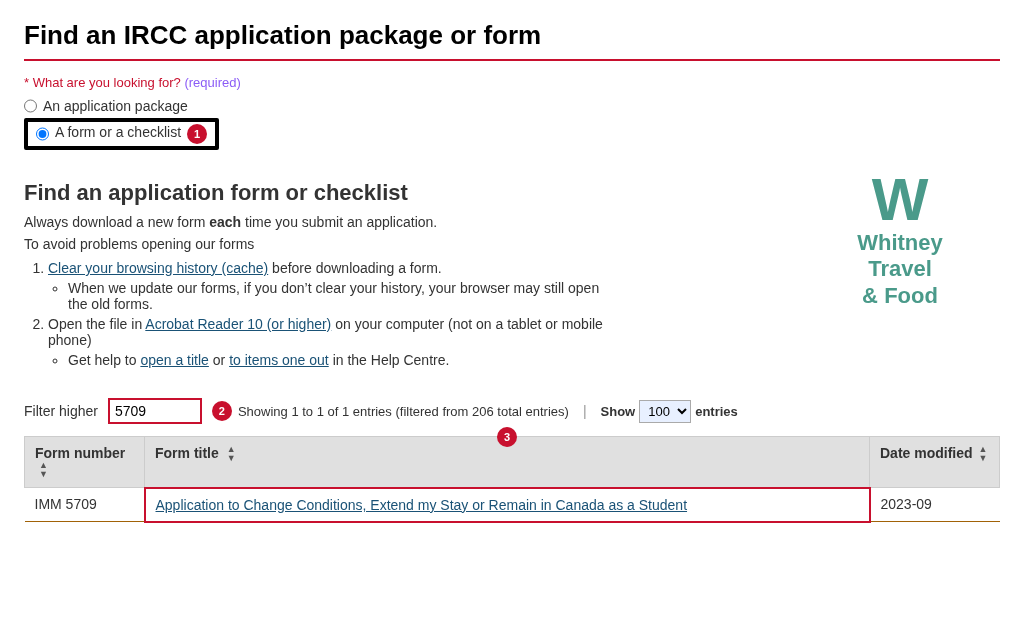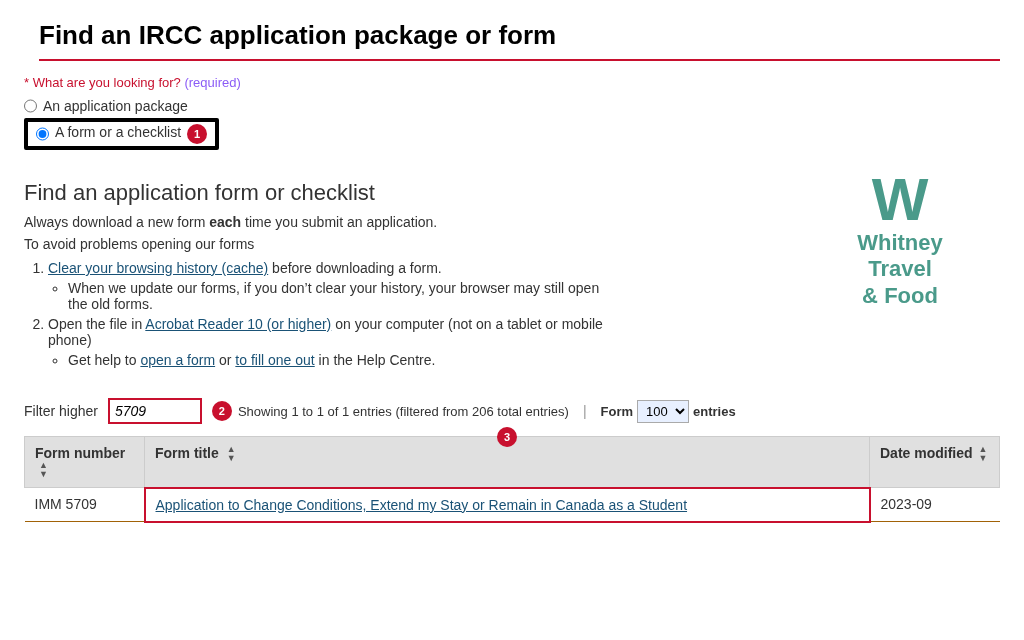--- a/index.html
+++ b/index.html
@@ -12,21 +12,20 @@
       width: 1024px;
       min-height: 640px;
     }
     h1 {
       font-size: 26px;
       font-weight: bold;
       color: #000;
       border-bottom: 2px solid #c8102e;
       padding-bottom: 8px;
       margin-bottom: 14px;
-      margin-left: 15px;
     }
     .required-label {
       font-size: 13px;
       font-weight: bold;
       color: #000;
       margin-bottom: 8px;
     }
     .required-label span {
       color: #c8102e;
       font-weight: normal;
@@ -57,21 +56,21 @@
       height: 20px;
       border-radius: 50%;
       background: #c8102e;
       color: #fff;
       font-size: 11px;
       font-weight: bold;
       margin-left: 6px;
     }
     .section-title {
       font-size: 22px;
-      font-weight: normal;
+      font-weight: bold;
       margin-top: 20px;
       margin-bottom: 8px;
     }
     .content-area {
       display: flex;
       justify-content: space-between;
       align-items: flex-start;
     }
     .content-left {
       flex: 1;
@@ -136,21 +135,20 @@
     .filter-input-wrapper {
       border: 2px solid #c8102e;
       display: inline-block;
     }
     .filter-input {
       border: none;
       outline: none;
       padding: 3px 5px;
       font-size: 14px;
       width: 90px;
-      font-style: italic;
     }
     .showing-text {
       font-size: 13px;
       color: #333;
     }
     .show-entries {
       display: flex;
       align-items: center;
       gap: 4px;
       font-size: 13px;
@@ -269,21 +267,21 @@
       <li>
         <a href="#">Clear your browsing history (cache)</a><span> before downloading a form.</span>
         <ul>
           <li>When we update our forms, if you don’t clear your history, your browser may still open the old forms.</li>
         </ul>
       </li>
       <li>
         <span>Open the file in </span><a href="#">Acrobat Reader 10 (or higher)</a><span> on your computer (not on a tablet or mobile phone)</span>
         <ul>
           <li>
-            <span>Get help to </span><a href="#">open a form</a><span> or </span><a href="#">to fill one out</a><span> in the Help Centre.</span>
+            <span>Get help to </span><a href="#">open a title</a><span> or </span><a href="#">to items one out</a><span> in the Help Centre.</span>
           </li>
         </ul>
       </li>
     </ol>
   </div>
 
   <div class="watermark">
     <div style="font-size:60px; font-weight:bold; color:#4a9a8a; line-height:1;">W</div>
     <div style="font-size:22px; font-weight:bold; color:#4a9a8a; line-height:1.2;">
       <span>Whitney</span><br>
@@ -295,21 +293,21 @@
 
 <div class="filter-row">
   <span class="filter-label">Filter higher</span>
   <div class="filter-input-wrapper">
     <input type="text" class="filter-input" value="5709" style="">
   </div>
   <span class="circle-badge" style="margin-left:4px;">2</span>
   <span class="showing-text">Showing 1 to 1 of 1 entries (filtered from 206 total entries)</span>
   <span class="separator">|</span>
   <div class="show-entries">
-    <span>Form</span>
+    <span>Show</span>
     <select class="show-select">
       <option>100</option>
       <option>25</option>
       <option>50</option>
     </select>
     <span>entries</span>
   </div>
 </div>
 
 <table>

